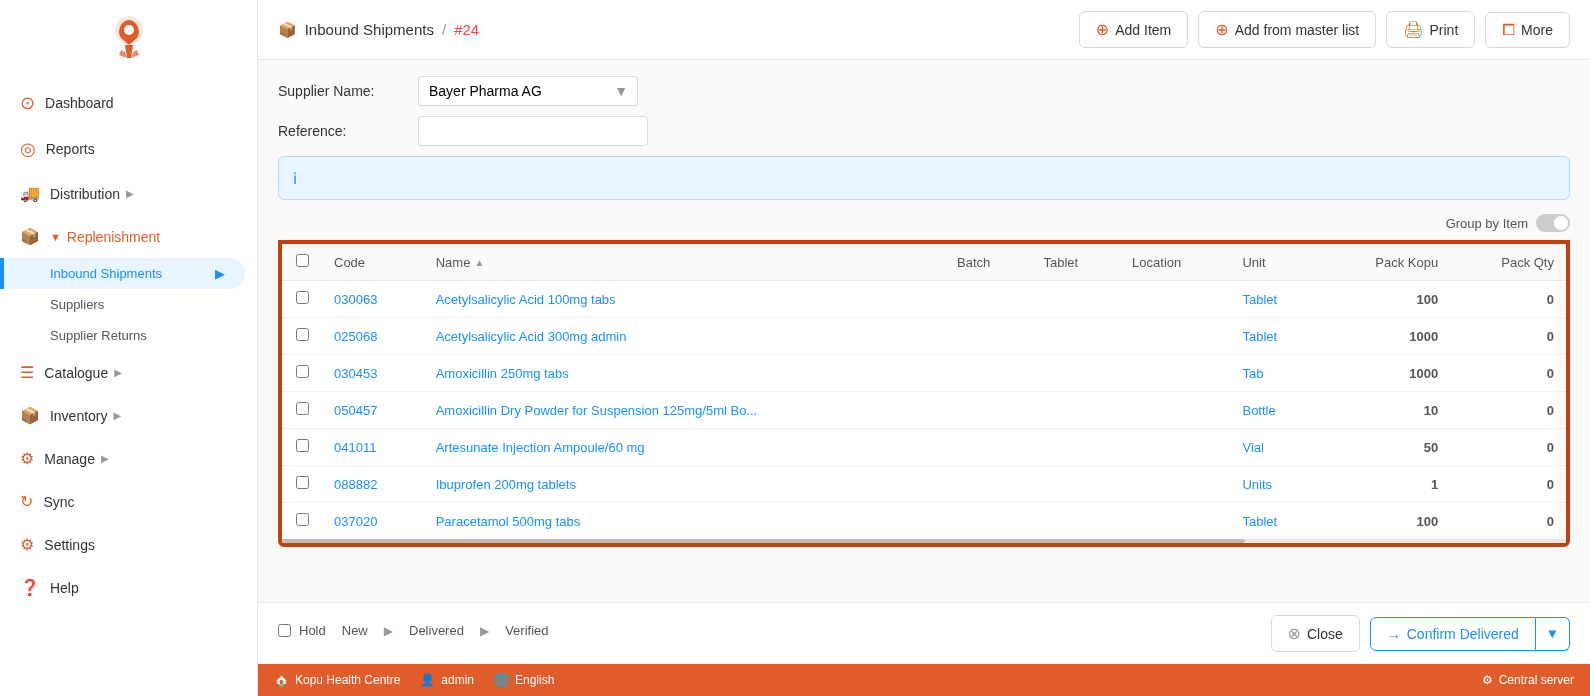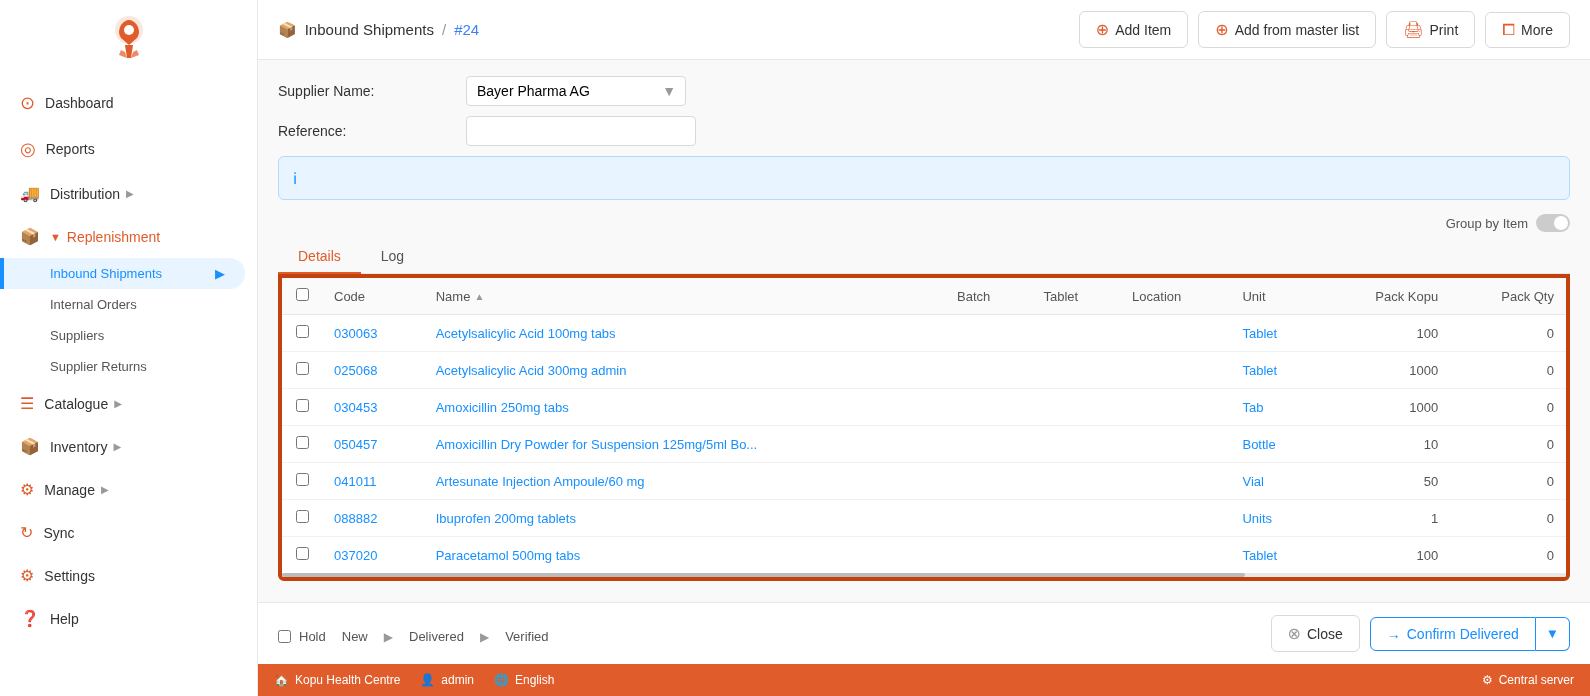--- a/index.html
+++ b/index.html
@@ -26,21 +26,21 @@
     
     .top-bar { background: #fff; border-bottom: 1px solid #e8e8e8; padding: 0 20px; display: flex; align-items: center; justify-content: space-between; height: 60px; flex-shrink: 0; }
     .breadcrumb { display: flex; align-items: center; gap: 8px; font-size: 15px; font-weight: 500; color: #333; }
     .top-actions { display: flex; align-items: center; gap: 10px; }
     .btn { display: flex; align-items: center; gap: 6px; padding: 8px 16px; border: 1px solid #d9d9d9; border-radius: 6px; background: #fff; cursor: pointer; font-size: 14px; color: #333; white-space: nowrap; }
     
     
     .content-area { flex: 1; overflow-y: auto; padding: 16px 20px; }
     
     
-    .form-row { display: flex; align-items: center; margin-bottom: 10px; gap: 48px; }
+    .form-row { display: flex; align-items: center; margin-bottom: 10px; }
     .form-label { font-size: 14px; font-weight: 500; color: #333; width: 140px; flex-shrink: 0; }
     .form-input { border: 1px solid #d9d9d9; border-radius: 4px; padding: 6px 10px; font-size: 14px; background: #fff; min-width: 200px; }
     .form-select { border: 1px solid #d9d9d9; border-radius: 4px; padding: 6px 30px 6px 10px; font-size: 14px; background: #fff; min-width: 220px; appearance: none; position: relative; cursor: pointer; }
     .select-wrapper { position: relative; display: inline-block; }
     .select-arrow { position: absolute; right: 10px; top: 50%; transform: translateY(-50%); color: #999; pointer-events: none; }
     
     
     .info-banner { background: #e8f4ff; border: 1px solid #b3d9ff; border-radius: 6px; padding: 10px 14px; display: flex; align-items: center; gap: 8px; margin-bottom: 14px; font-size: 13px; color: #333; }
     
     
@@ -53,36 +53,36 @@
     .tab { padding: 8px 20px; cursor: pointer; font-size: 14px; color: #555; border-bottom: 2px solid transparent; margin-bottom: -1px; }
     .tab-active { color: #e05c2a; border-bottom-color: #e05c2a; font-weight: 500; }
     
     
     .table-container { background: #fff; border: 4px solid #c2410c; border-radius: 0 0 6px 6px; overflow: hidden; }
     table { width: 100%; border-collapse: collapse; }
     th { padding: 10px 12px; text-align: left; font-size: 13px; font-weight: 500; color: #555; background: #fafafa; border-bottom: 1px solid #e8e8e8; white-space: nowrap; }
     td { padding: 10px 12px; font-size: 13px; color: #333; border-bottom: 1px solid #f0f0f0; }
     tr:last-child td { border-bottom: none; }
     .td-link { color: #1890ff; cursor: pointer; }
-    .td-num { text-align: right; color: #555; }
+    .td-num { text-align: right; color: #555; font-weight: bold; }
     .checkbox-cell { width: 40px; text-align: center; }
     .col-sort { display: flex; align-items: center; gap: 4px; }
     .sort-icon { font-size: 10px; color: #999; }
     
     
     .scroll-indicator { height: 4px; background: #e8e8e8; position: relative; }
     .scroll-bar { height: 4px; background: #bbb; width: 75%; border-radius: 2px; }
     
     
     .status-bar { background: #e05c2a; color: #fff; padding: 0 16px; height: 32px; display: flex; align-items: center; justify-content: space-between; font-size: 12px; flex-shrink: 0; }
     .status-left { display: flex; align-items: center; gap: 20px; }
     .status-item { display: flex; align-items: center; gap: 6px; }
     
     
-    .confirm-bar { background: #fff; border-top: 1px solid #e8e8e8; padding: 12px 20px; display: flex; align-items: flex-end; justify-content: space-between; flex-shrink: 0; }
+    .confirm-bar { background: #fff; border-top: 1px solid #e8e8e8; padding: 12px 20px; display: flex; align-items: flex-start; justify-content: space-between; flex-shrink: 0; }
     .status-flow { display: flex; align-items: center; gap: 0; }
     .status-step { padding: 8px 16px; font-size: 13px; color: #555; display: flex; align-items: center; gap: 6px; }
     .status-step-arrow { color: #999; font-size: 12px; }
     .hold-checkbox { display: flex; align-items: center; gap: 8px; font-size: 13px; color: #555; cursor: pointer; }
     .confirm-actions { display: flex; align-items: center; gap: 10px; }
     .btn-close { display: flex; align-items: center; gap: 6px; padding: 8px 16px; border: 1px solid #d9d9d9; border-radius: 6px; background: #fff; cursor: pointer; font-size: 14px; color: #333; }
     .btn-confirm { display: flex; align-items: center; gap: 6px; padding: 8px 16px; background: #fff; border: 1px solid #1890ff; border-radius: 6px 0 0 6px; cursor: pointer; font-size: 14px; color: #1890ff; }
     .btn-confirm-arrow { padding: 8px 10px; background: #fff; border: 1px solid #1890ff; border-left: none; border-radius: 0 6px 6px 0; cursor: pointer; color: #1890ff; }
   </style>
 </head>
@@ -127,23 +127,20 @@
         <span style="font-size:11px; color:#e05c2a;">▼</span>
         <span>Replenishment</span>
       </span>
     </div>
     <div class="sub-nav">
       <div class="sub-nav-item sub-nav-item-active">
         <span>Inbound Shipments</span>
         <span style="float:right; color:#1890ff;">▶</span>
       </div>
       <div class="sub-nav-item">
-        <span>Internal Orders</span>
-      </div>
-      <div class="sub-nav-item">
         <span>Suppliers</span>
       </div>
       <div class="sub-nav-item">
         <span>Supplier Returns</span>
       </div>
     </div>
 
     <div class="nav-item">
       <span style="color:#e05c2a; font-size:16px;">☰</span>
       <span class="nav-expand">
@@ -184,21 +181,21 @@
     </div>
   </div>
 
   <div class="main-content">
 
     <div class="top-bar">
       <div class="breadcrumb">
         <span style="color:#e05c2a;">📦</span>
         <span style="cursor:pointer; color:#333;">Inbound Shipments</span>
         <span style="color:#999;">/</span>
-        <span style="color:#3b82f6;">#24</span>
+        <span style="color:#ef4444;">#24</span>
       </div>
       <div class="top-actions">
         <button class="btn">
           <span style="color:#e05c2a; font-size:16px;">⊕</span>
           <span>Add Item</span>
         </button>
         <button class="btn">
           <span style="color:#e05c2a; font-size:16px;">⊕</span>
           <span>Add from master list</span>
         </button>
@@ -233,28 +230,20 @@
         <span style="color:#1890ff; font-size:16px;">ℹ</span>
       </div>
 
       <div class="group-by-row">
         <span>Group by Item</span>
         <div class="toggle">
           <div class="toggle-knob"></div>
         </div>
       </div>
 
-      <div class="tabs">
-        <div class="tab tab-active">
-          <span>Details</span>
-        </div>
-        <div class="tab">
-          <span>Log</span>
-        </div>
-      </div>
 
       <div class="table-container">
         <table>
           <thead>
             <tr>
               <th class="checkbox-cell">
                 <input type="checkbox" style="">
               </th>
               <th><span>Code</span></th>
               <th>

